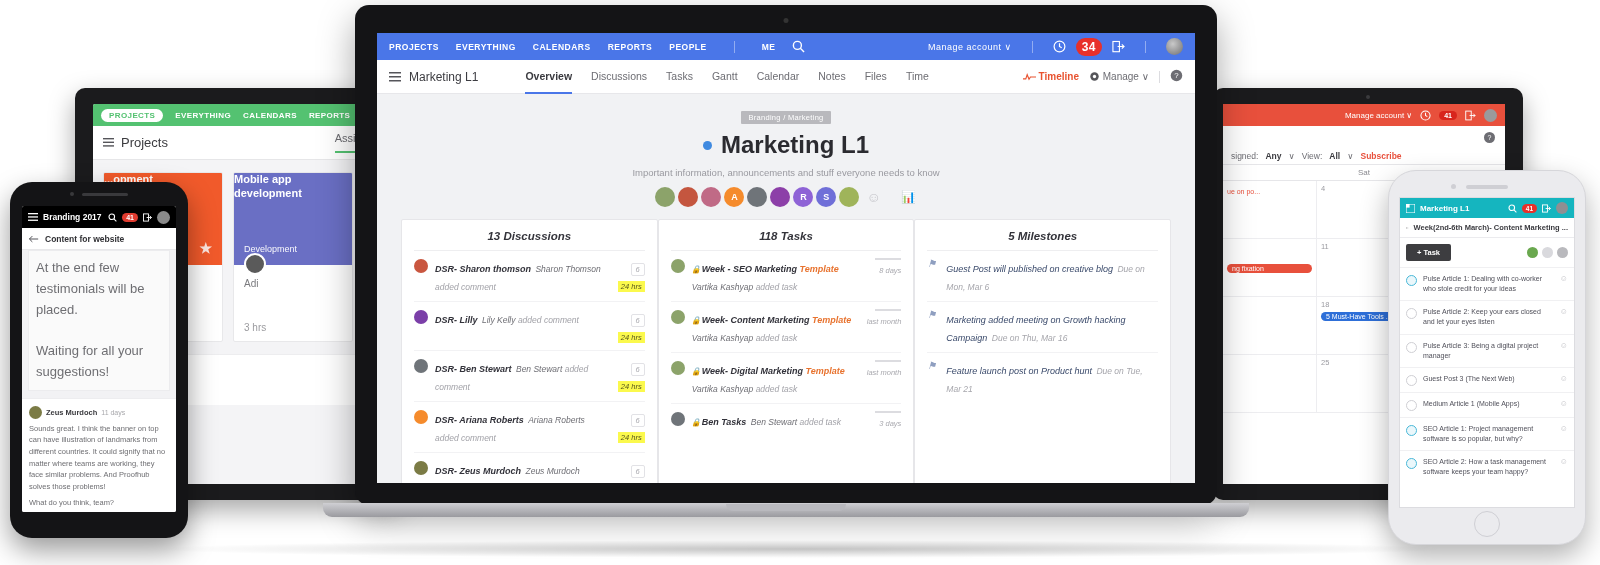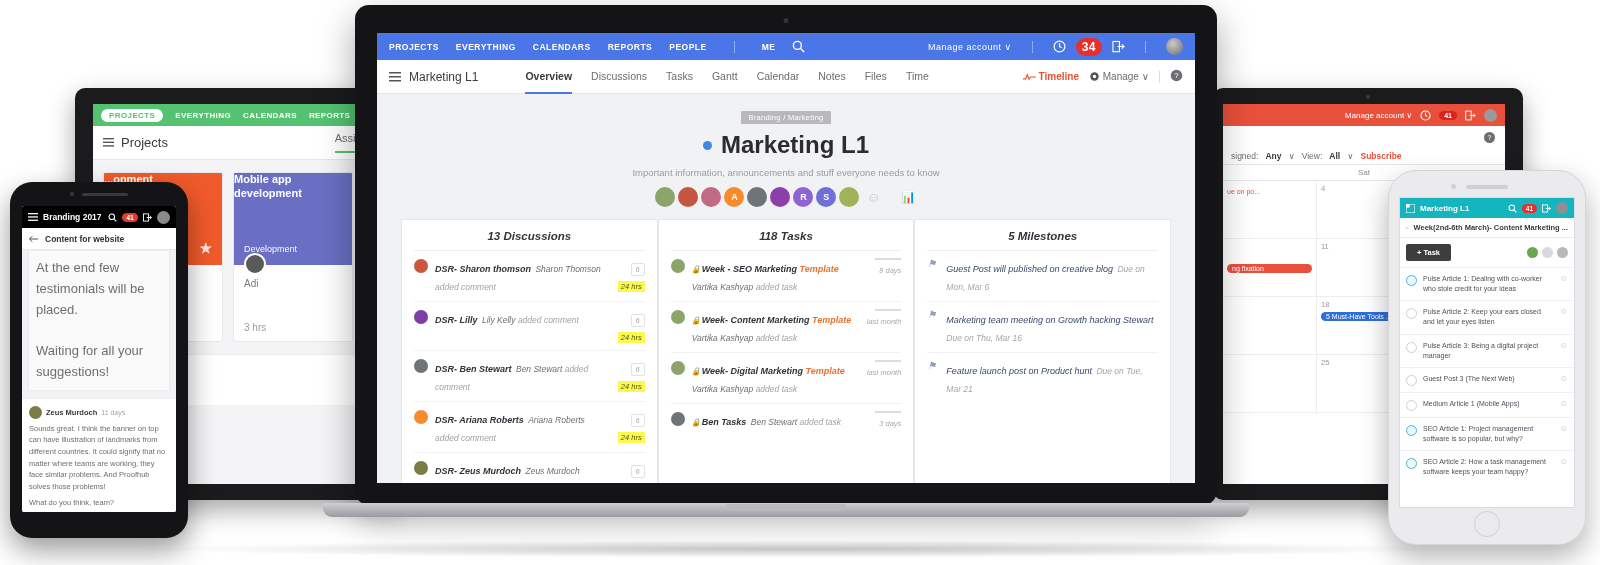--- a/index.html
+++ b/index.html
@@ -611,21 +611,21 @@
               <div class="item">
                 <span class="flag">⚑</span>
                 <span class="body">
                   <span class="t1">Guest Post will published on creative blog</span>
                   <span class="t2">Due on Mon, Mar 6</span>
                 </span>
               </div>
               <div class="item">
                 <span class="flag">⚑</span>
                 <span class="body">
-                  <span class="t1">Marketing team meeting on Growth hacking Stewart</span>
+                  <span class="t1">Marketing added meeting on Growth hacking Campaign</span>
                   <span class="t2">Due on Thu, Mar 16</span>
                 </span>
               </div>
               <div class="item">
                 <span class="flag">⚑</span>
                 <span class="body">
                   <span class="t1">Feature launch post on Product hunt</span>
                   <span class="t2">Due on Tue, Mar 21</span>
                 </span>
               </div>

